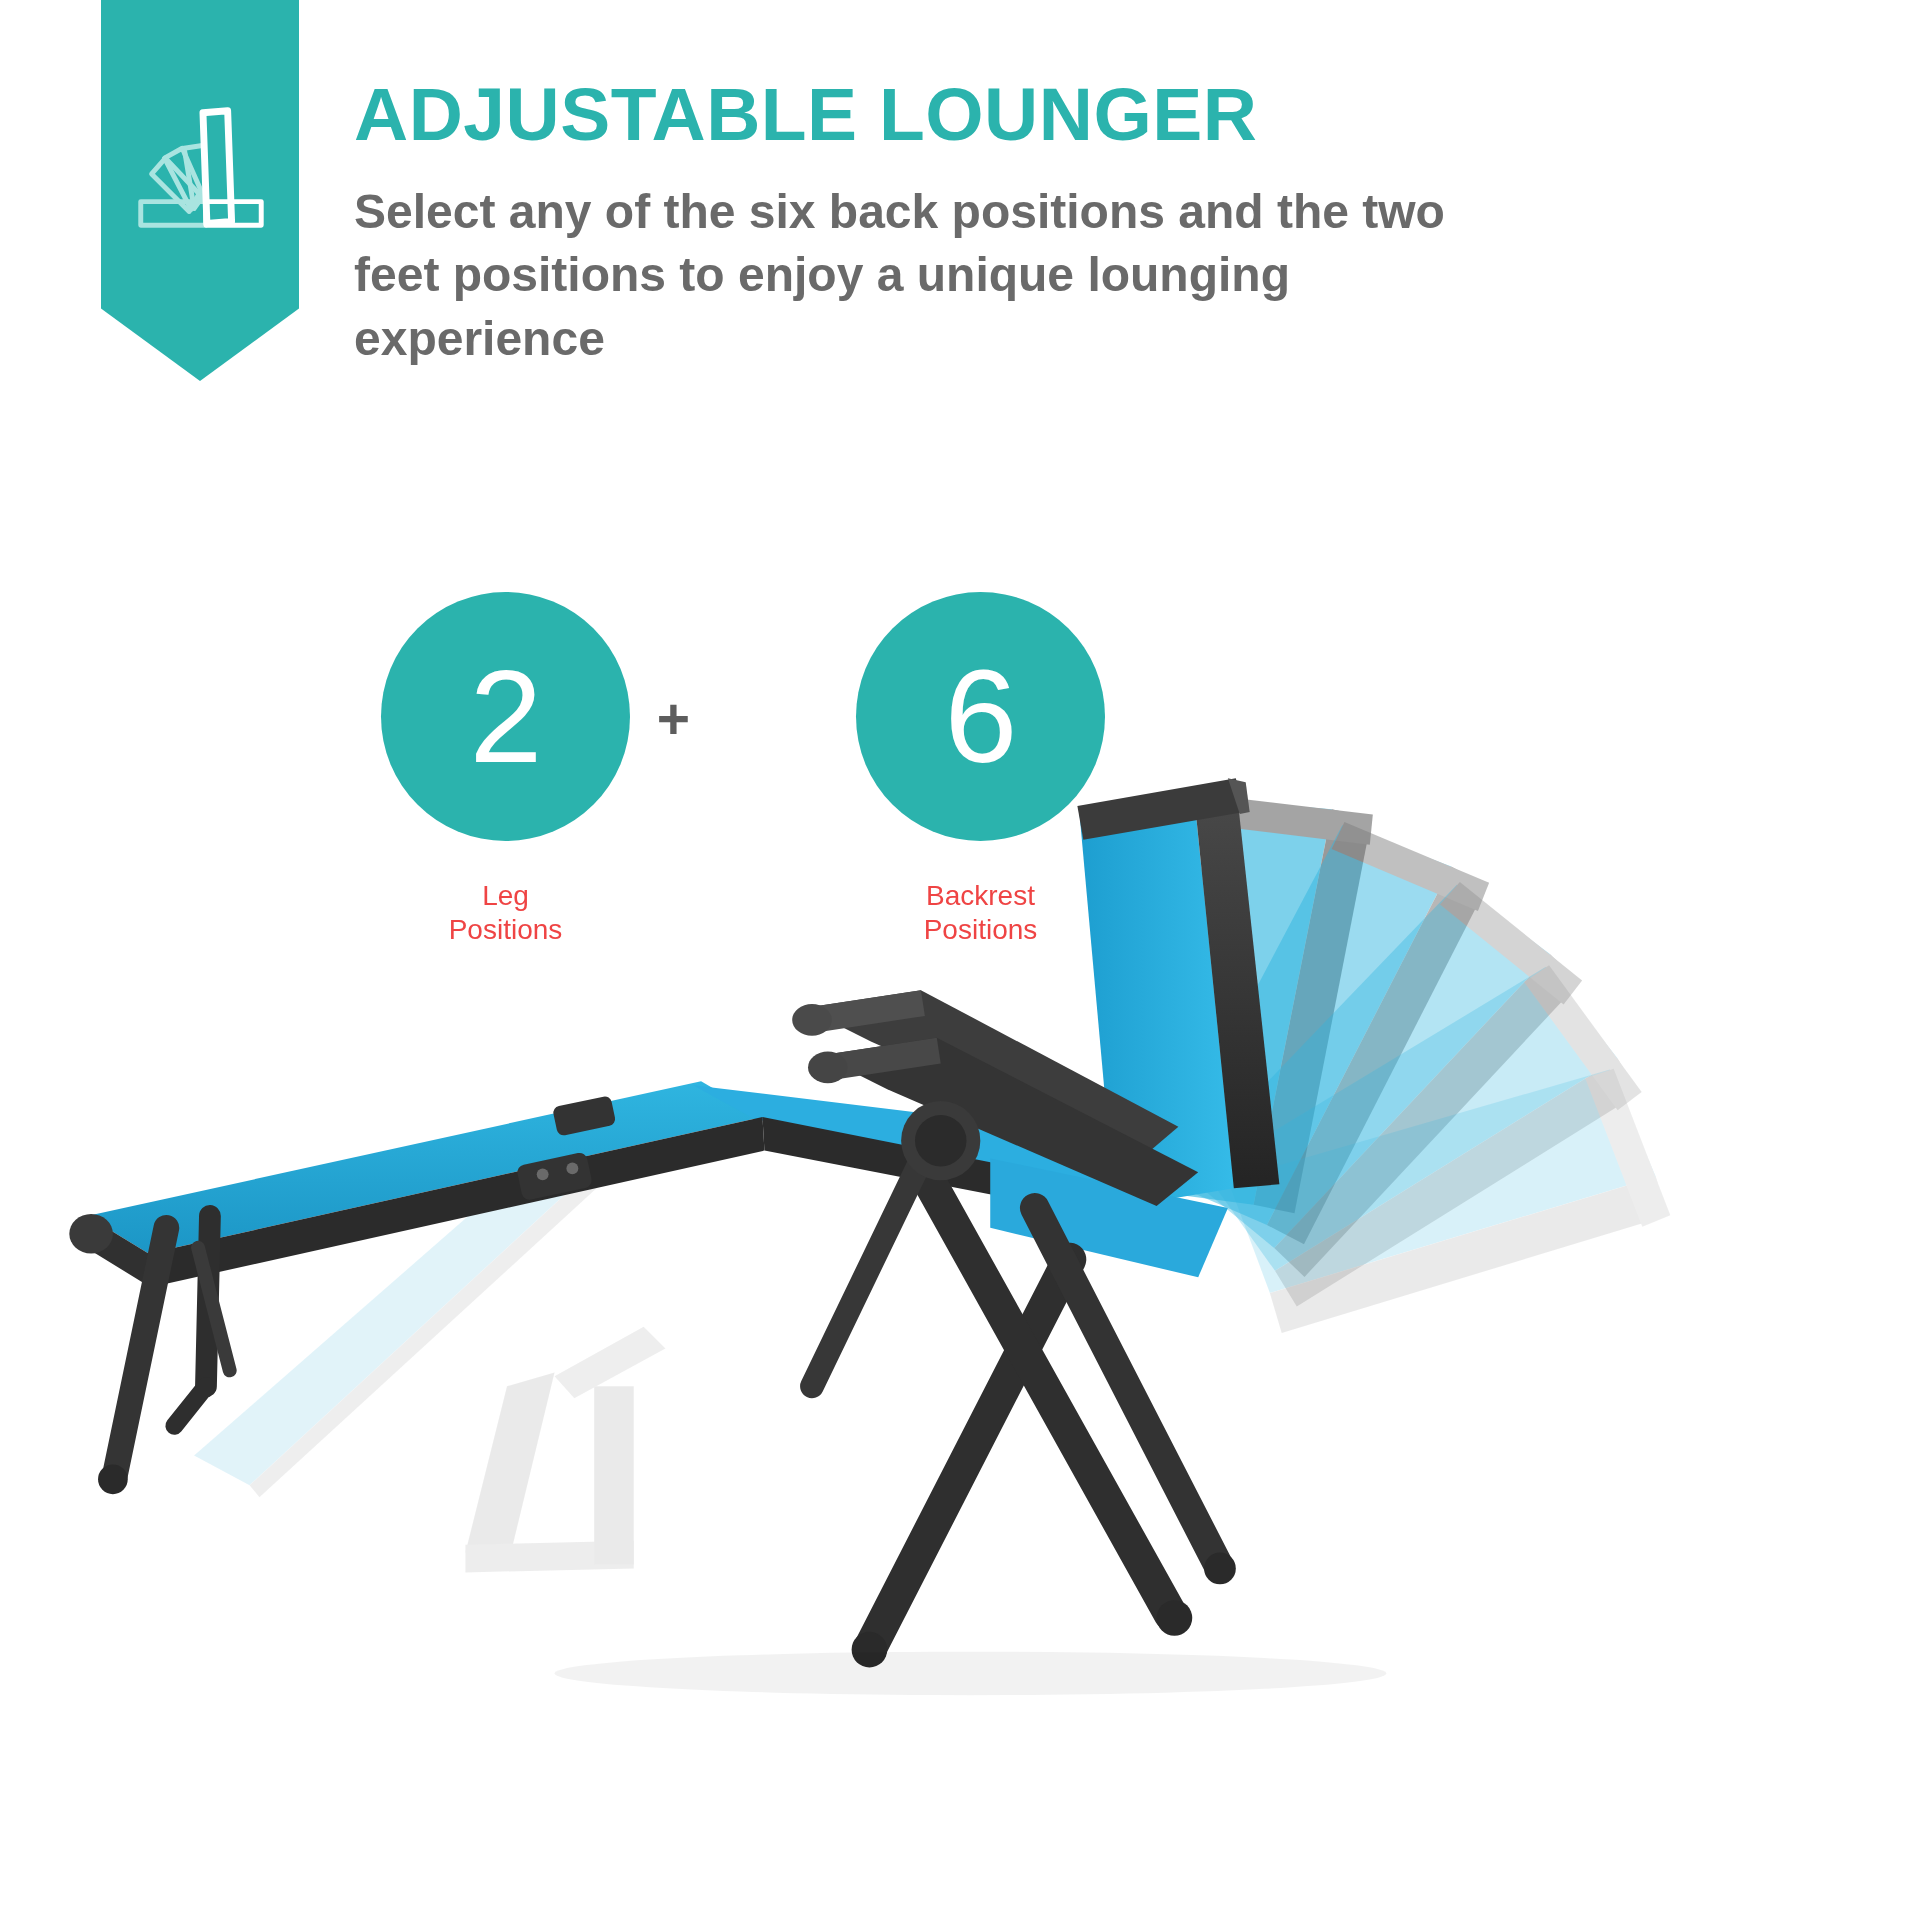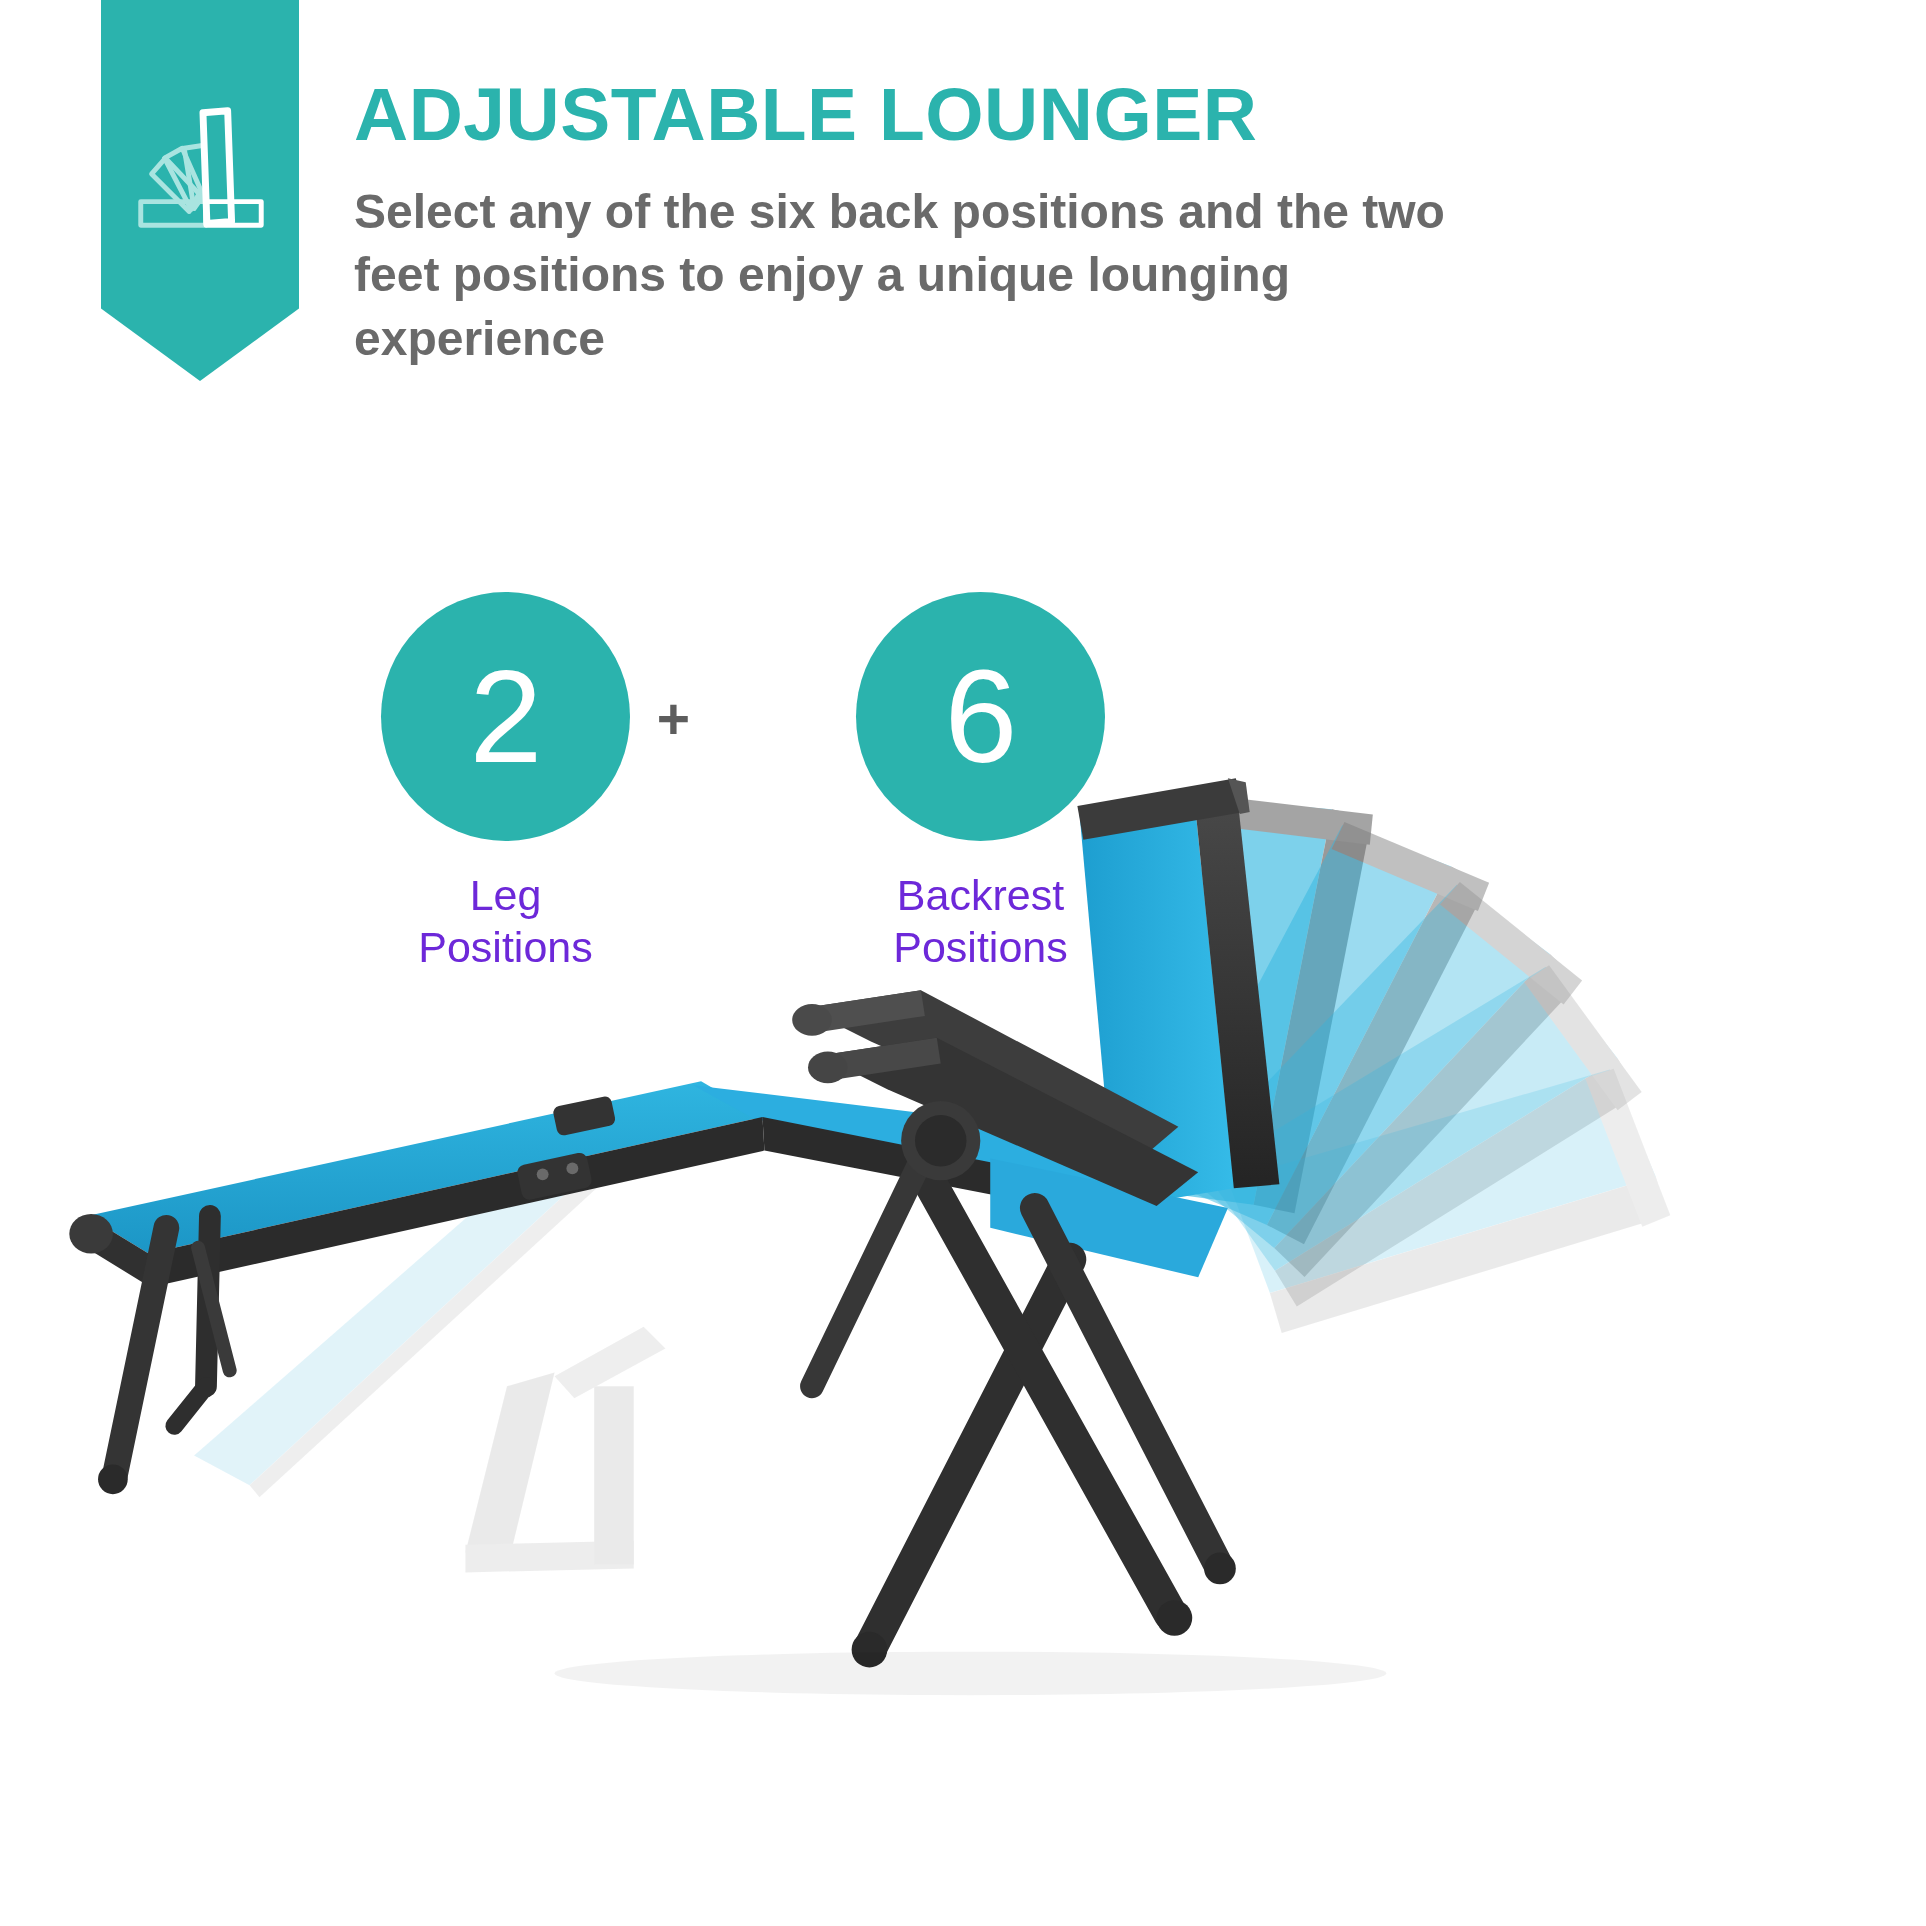--- a/index.html
+++ b/index.html
@@ -85,24 +85,24 @@
     margin: 0 auto;
   }
   .circle-num {
     color: #ffffff;
     font-size: 131px;
     font-weight: 500;
     line-height: 1;
     letter-spacing: -1px;
   }
   .stat-label {
-    margin-top: 28px;
-    font-size: 43px;
+    margin-top: 38px;
+    font-size: 28px;
     line-height: 1.22;
-    color: #6d28d9;
+    color: #ef4444;
     font-weight: 400;
   }
   #plus-sign {
     position: absolute;
     left: 277px;
     top: 99px;
     width: 119px;
     text-align: center;
     font-size: 57px;
     font-weight: 700;

